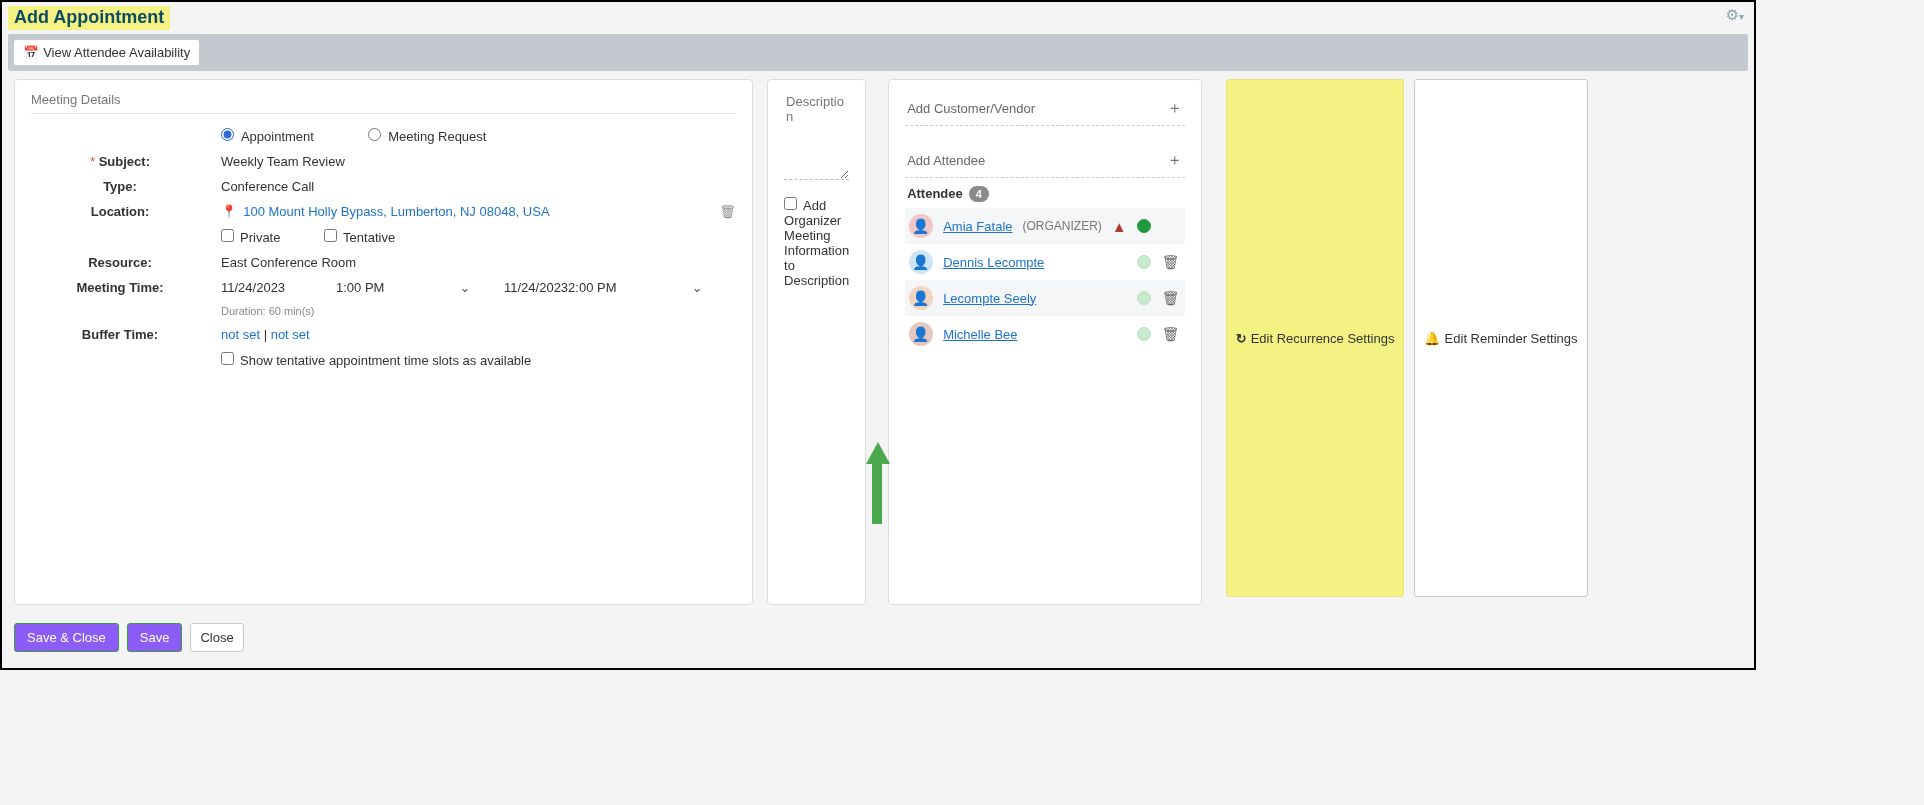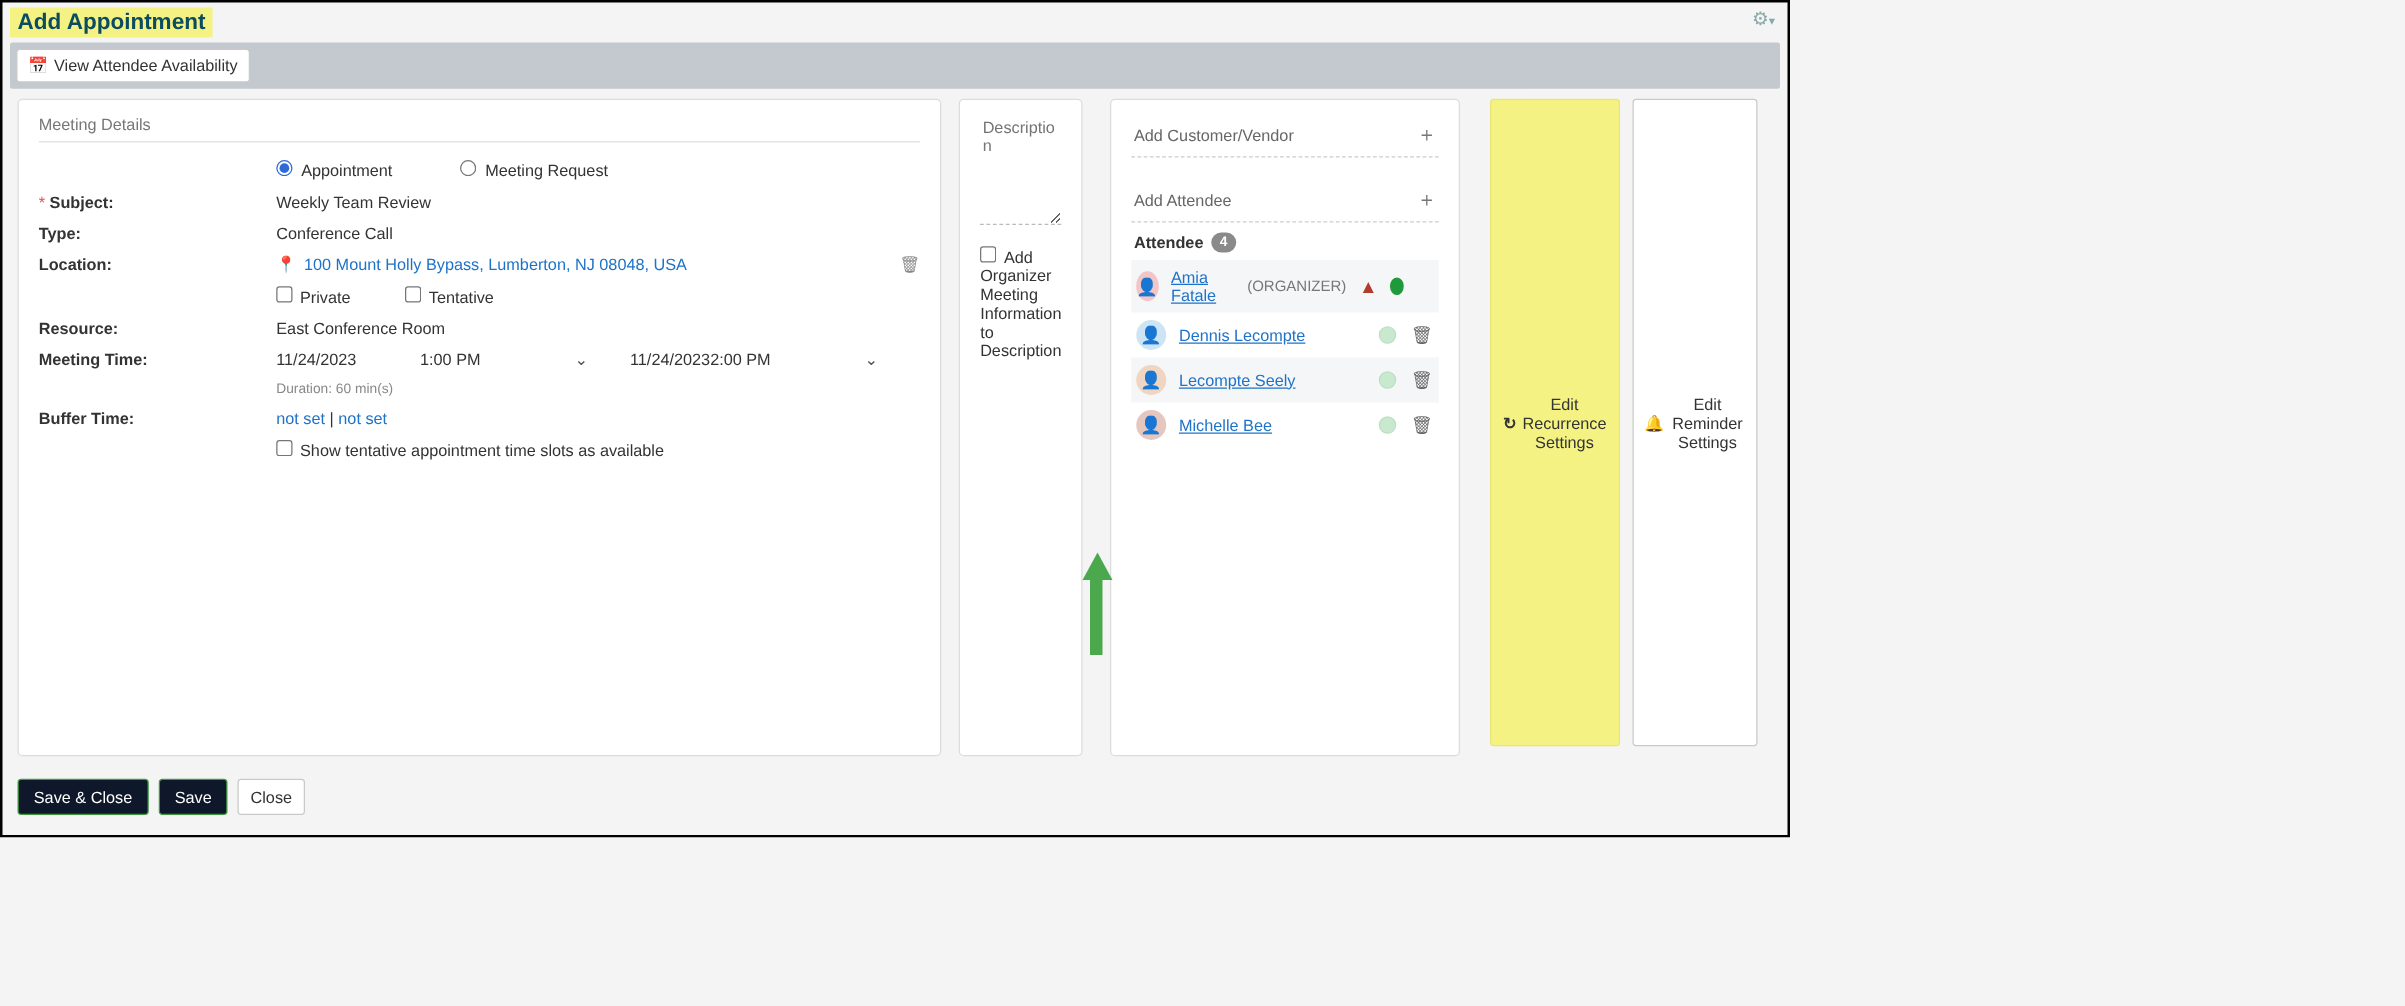--- a/index.html
+++ b/index.html
@@ -4,21 +4,21 @@
 <style>
   * { box-sizing: border-box; margin:0; padding:0; }
   body {
     font-family: "Segoe UI", Arial, sans-serif;
     background:#f4f4f4;
     color:#333;
     font-size:13px;
   }
   .app {
     border:2px solid #000;
-    width:1432px;
+    width:1756px;
     height:670px;
     position:relative;
     background:#f4f4f4;
     display:flex;
     flex-direction:column;
   }
   .header {
     display:flex; justify-content:space-between; align-items:flex-start;
     padding:4px 6px 0 6px;
   }
@@ -64,21 +64,21 @@
     padding:10px 16px 16px 16px;
   }
   .card-h {
     color:#777;
     font-size:13px;
     padding:2px 0 6px 0;
     border-bottom:1px solid #e0e0e0;
     margin-bottom:14px;
   }
   .row { display:flex; align-items:center; margin-bottom:10px; }
-  .lab { width:190px; text-align:left; font-weight:600; padding-right:12px; font-size:13px;}
+  .lab { width:190px; text-align:center; font-weight:600; padding-right:12px; font-size:13px;}
   .req::before { content:"* "; color:#d9534f; font-weight:normal;}
   .val { flex:1; color:#333; font-size:13px;}
   input[type=radio]{ accent-color:#2e6bd6; margin-right:4px;}
   input[type=checkbox]{ margin-right:6px; }
   .link { color:#1e73c9; text-decoration:none; }
   .muted { color:#888; font-size:11px;}
   .loc-line { display:flex; align-items:center; gap:6px; width:100%;}
   .loc-line .trash { margin-left:auto; color:#888;}
   .time-grid { display:grid; grid-template-columns: 115px 150px 18px 1fr 150px 18px; gap:0; align-items:center;}
   .dt { color:#333; }
@@ -97,21 +97,21 @@
   .avatar { width:24px; height:24px; border-radius:50%; background:#e3e3e3; display:flex; align-items:center; justify-content:center; font-size:14px;}
   .name { color:#1e73c9; font-size:13px;}
   .org { color:#777; font-size:12px;}
   .status-dot { width:14px; height:14px; border-radius:50%; background:#c9e9cf; margin-left:auto; border:1px solid #bddfc5;}
   .status-dot.solid { background:#1e9a3b; border-color:#1e9a3b;}
   .warn { color:#b13c2d; font-size:15px; margin-left:auto;}
   .trash2 { color:#666; font-size:14px; cursor:pointer; width:20px; text-align:center;}
   .row-actions { display:flex; gap:10px; padding:0 12px 8px 12px;}
   .hl { background:#f4f283; border-color:#e9e47a;}
   .green-btn{
-    background:#0f172a; border:1px solid #3f9a3f; color:#fff;
+    background:#8b5cf6; border:1px solid #3f9a3f; color:#fff;
     padding:6px 12px; border-radius:3px; cursor:pointer; font-size:13px;
   }
   .footer { display:flex; gap:8px; padding:8px 12px 16px 12px;}
   .desc-card textarea{
     width:100%; height:90px; border:none; border-bottom:1px dashed #bbb; resize:both;
     padding:4px 2px; font-family:inherit; font-size:13px; outline:none;
     color:#555;
   }
   
   .arrow {

